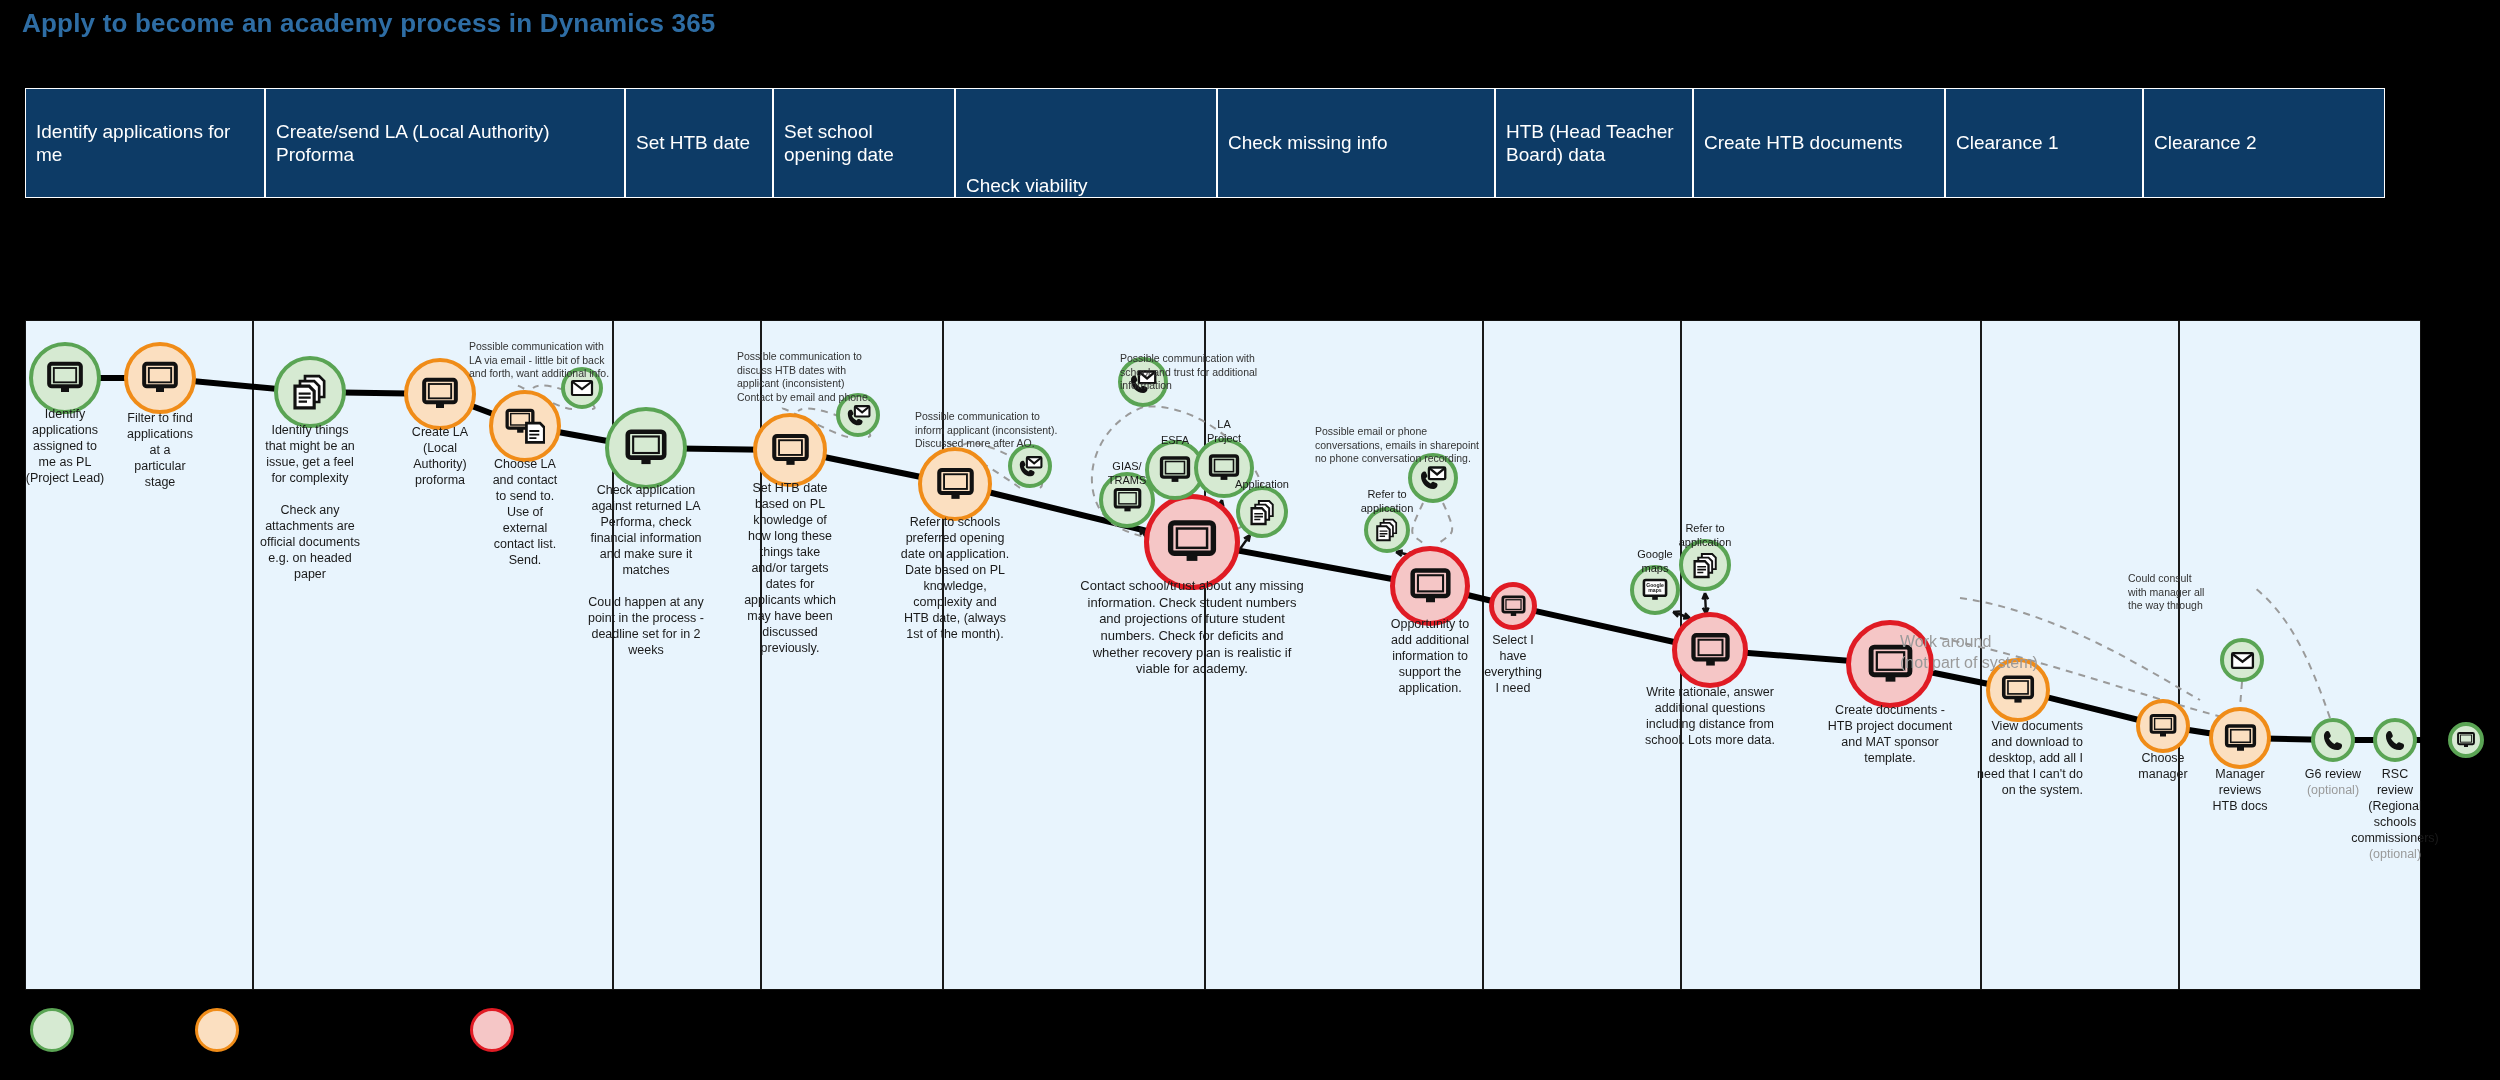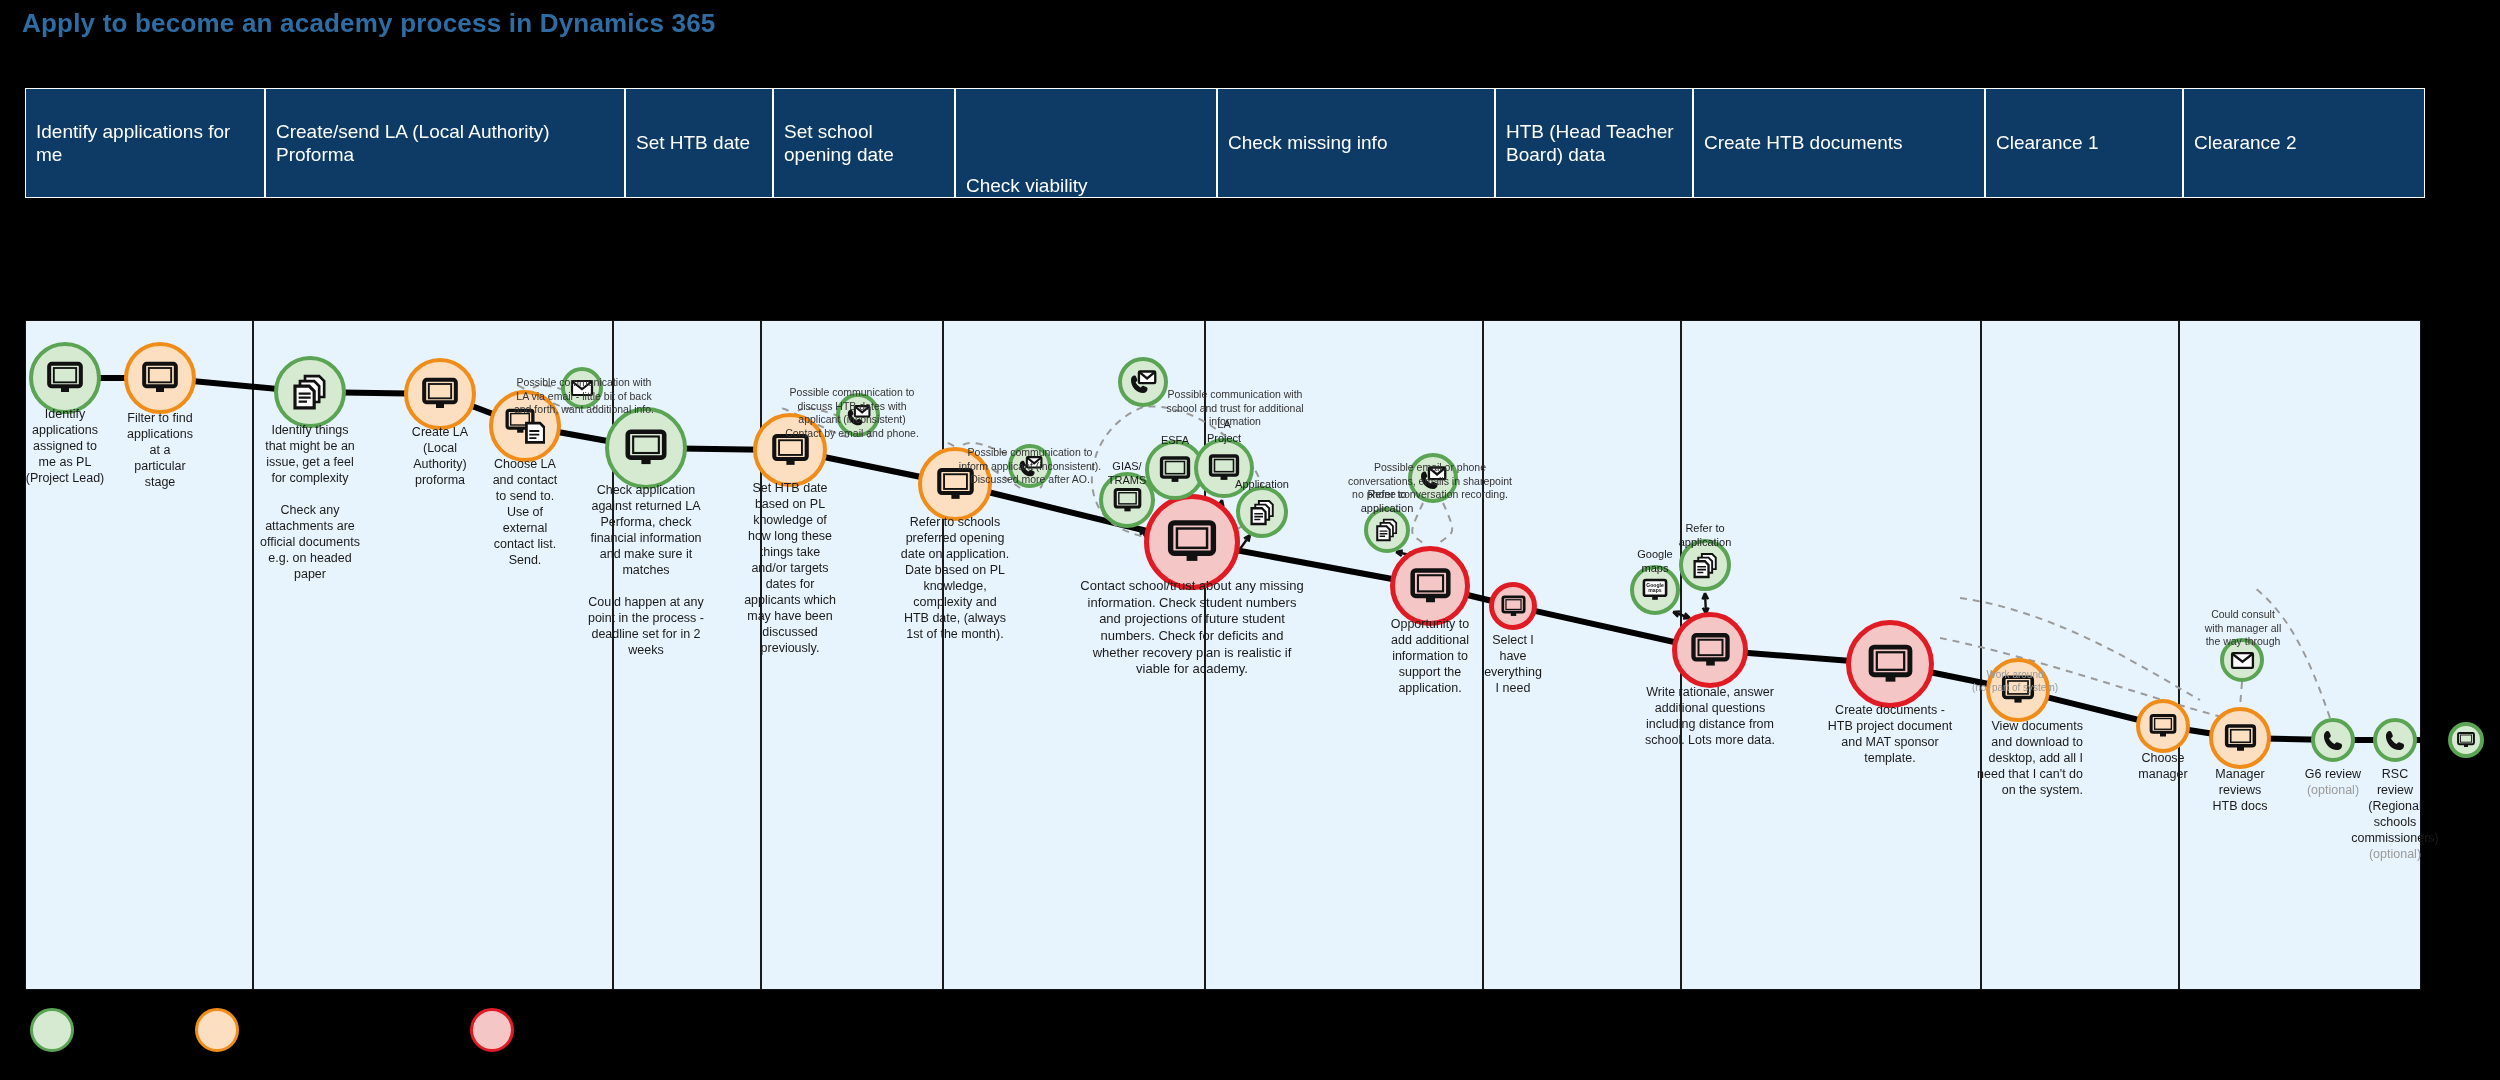--- a/index.html
+++ b/index.html
@@ -31,23 +31,23 @@
   .bub.green{background:#d6ead2;border:4px solid #5aa454;}
   .bub.orange{background:#fbdfc0;border:4px solid #f08c18;}
   .bub.red{background:#f5c6c6;border:5px solid #e01b24;}
   .bub svg{display:block;}
 
   .caption{position:absolute;transform:translateX(-50%);text-align:center;
            color:#1a1a1a;font-size:12.5px;line-height:1.28;white-space:pre-line;}
   .caption.big{font-size:13px;}
   .caption .muted{color:#9a9a9a;}
 
-  .anno{position:absolute;transform:translateX(-50%);text-align:center;
-        color:#333;font-size:10.5px;line-height:1.3;white-space:pre-line;margin-top:36px;}
-  .anno.grey{color:#9a9a9a;font-size:10px;}
+  .anno{position:absolute;transform:translateX(-50%);text-align:left;
+        color:#333;font-size:10.5px;line-height:1.3;white-space:pre-line;}
+  .anno.grey{color:#9a9a9a;font-size:16px;}
   .minilabel{position:absolute;transform:translateX(-50%);text-align:center;
              color:#1a1a1a;font-size:11px;line-height:1.25;white-space:pre-line;}
 
   
   #legend{position:absolute;left:0;top:1000px;height:60px;width:2500px;}
   .legend-dot{position:absolute;width:44px;height:44px;border-radius:50%;box-sizing:border-box;}
 </style>
 </head>
 <body>
 
@@ -68,21 +68,21 @@
     </div>
     <div class="lane-head" style="width: 262px; align-items: flex-end;">
       <span>Check viability</span>
     </div>
     <div class="lane-head" style="width: 278px;">
       <span>Check missing info</span>
     </div>
     <div class="lane-head" style="width: 198px;">
       <span>HTB (Head Teacher Board) data</span>
     </div>
-    <div class="lane-head" style="width: 292px;">
+    <div class="lane-head" style="width: 252px;">
       <span>Create HTB documents</span>
     </div>
     <div class="lane-head" style="width: 198px;">
       <span>Clearance 1</span>
     </div>
     <div class="lane-head" style="width: 242px; align-items: center;">
       <span>Clearance 2</span>
     </div>
   </div>
 <div id="lane-body">

